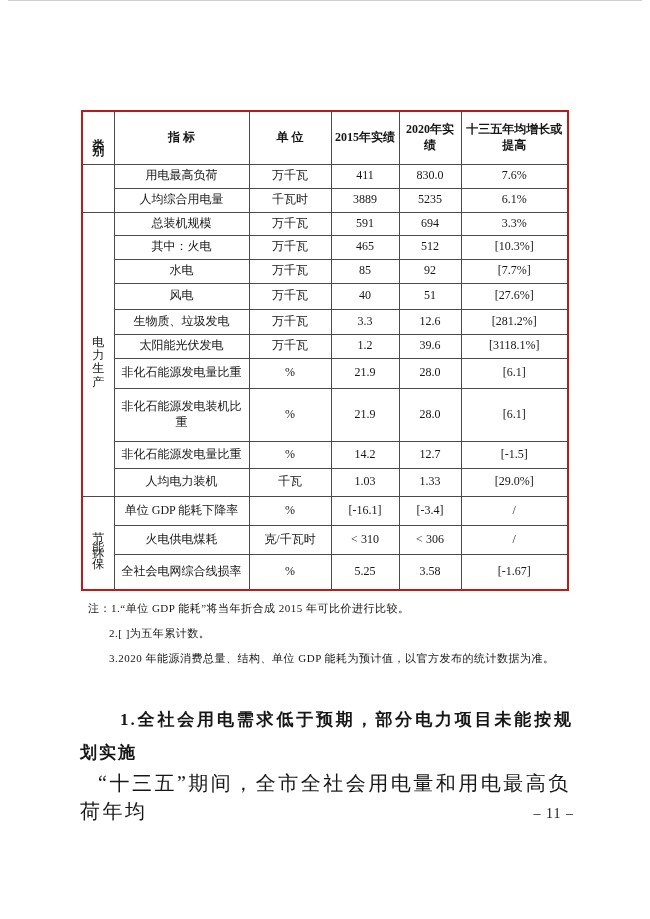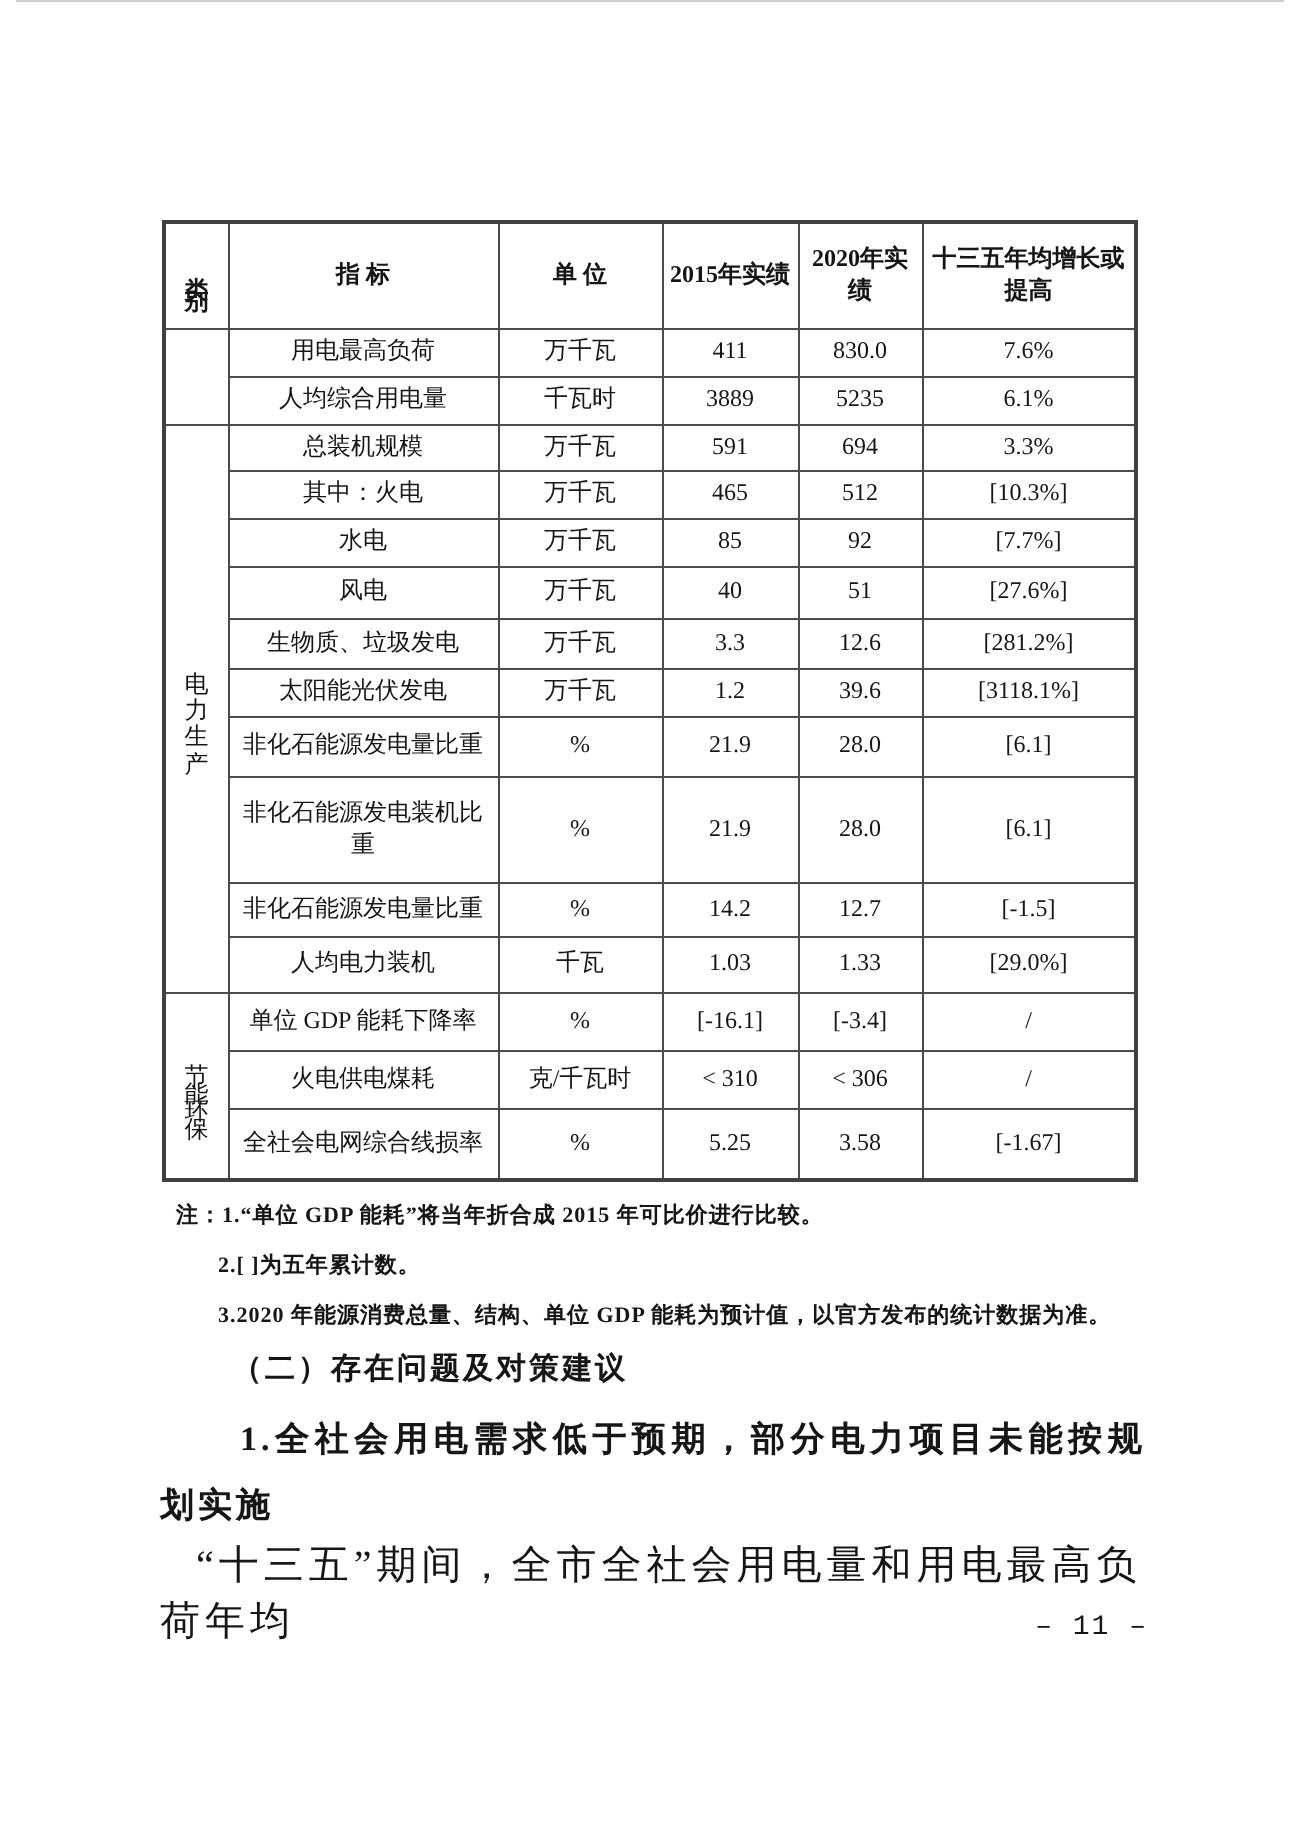--- a/index.html
+++ b/index.html
@@ -12,21 +12,21 @@
     color:#161616;
     overflow:hidden;
   }
   .topline{position:absolute;top:0;left:8px;width:634px;height:1px;background:#cfcfcf;}
 
   
   .table-wrap{position:absolute;left:81px;top:110px;}
   table.ind{
     border-collapse:collapse;table-layout:fixed;
     width:486px;
-    border:2px solid #404040;
+    border:2px solid #b91c1c;
   }
   table.ind th, table.ind td{
     border:1px solid #4b4b4b;
     text-align:center;
     vertical-align:middle;
     font-size:12px;
     line-height:1.3;
     padding:1px 3px;
     overflow:hidden;
     word-break:break-all;
@@ -44,21 +44,20 @@
   }
   .vert-hdr{letter-spacing:7px;font-weight:bold;}
   .vert-g3{letter-spacing:9px;}
   td.alignr{text-align:right;padding-right:12px;margin-top:18px;}
 
   
   .notes{
     position:absolute;left:88px;top:596px;width:486px;
     font-size:11px;line-height:25px;
     letter-spacing:0.5px;
-    font-weight:bold;
   }
   .notes .cont{padding-left:21px;}
 
   
   .sec-heading{
     position:absolute;left:116px;top:675px;
     font-size:15px;font-weight:bold;letter-spacing:1.5px;
   }
   .sub-heading{
     position:absolute;left:80px;top:703px;width:493px;
@@ -66,21 +65,21 @@
     letter-spacing:2px;line-height:33px;
     text-indent:40px;text-align:justify;
   }
   .para{
     position:absolute;left:80px;top:769px;width:493px;
     font-size:20px;letter-spacing:2.5px;line-height:28px;
     text-indent:18px;
   }
   .page-num{
     position:absolute;top:806px;right:76px;
-    font-size:14px;letter-spacing:1px;font-family:Liberation Mono, monospace;
+    font-size:14px;letter-spacing:1px;
   }
 </style>
 </head>
 <body>
 
 <div class="page">
   <div class="topline"></div>
 
   <div class="table-wrap">
     <table class="ind">
@@ -215,18 +214,17 @@
       </tbody>
     </table>
   </div>
 
   <div class="notes">
     <div>注：1.“单位 GDP 能耗”将当年折合成 2015 年可比价进行比较。</div>
     <div class="cont">2.[ ]为五年累计数。</div>
     <div class="cont">3.2020 年能源消费总量、结构、单位 GDP 能耗为预计值，以官方发布的统计数据为准。</div>
   </div>
 
-  <div class="sec-heading">（二）存在问题及对策建议</div>
   <div class="sub-heading">1.全社会用电需求低于预期，部分电力项目未能按规划实施</div>
   <div class="para">“十三五”期间，全市全社会用电量和用电最高负荷年均</div>
 
   <div class="page-num">– 11 –</div>
 </div>
 
 </body></html>

